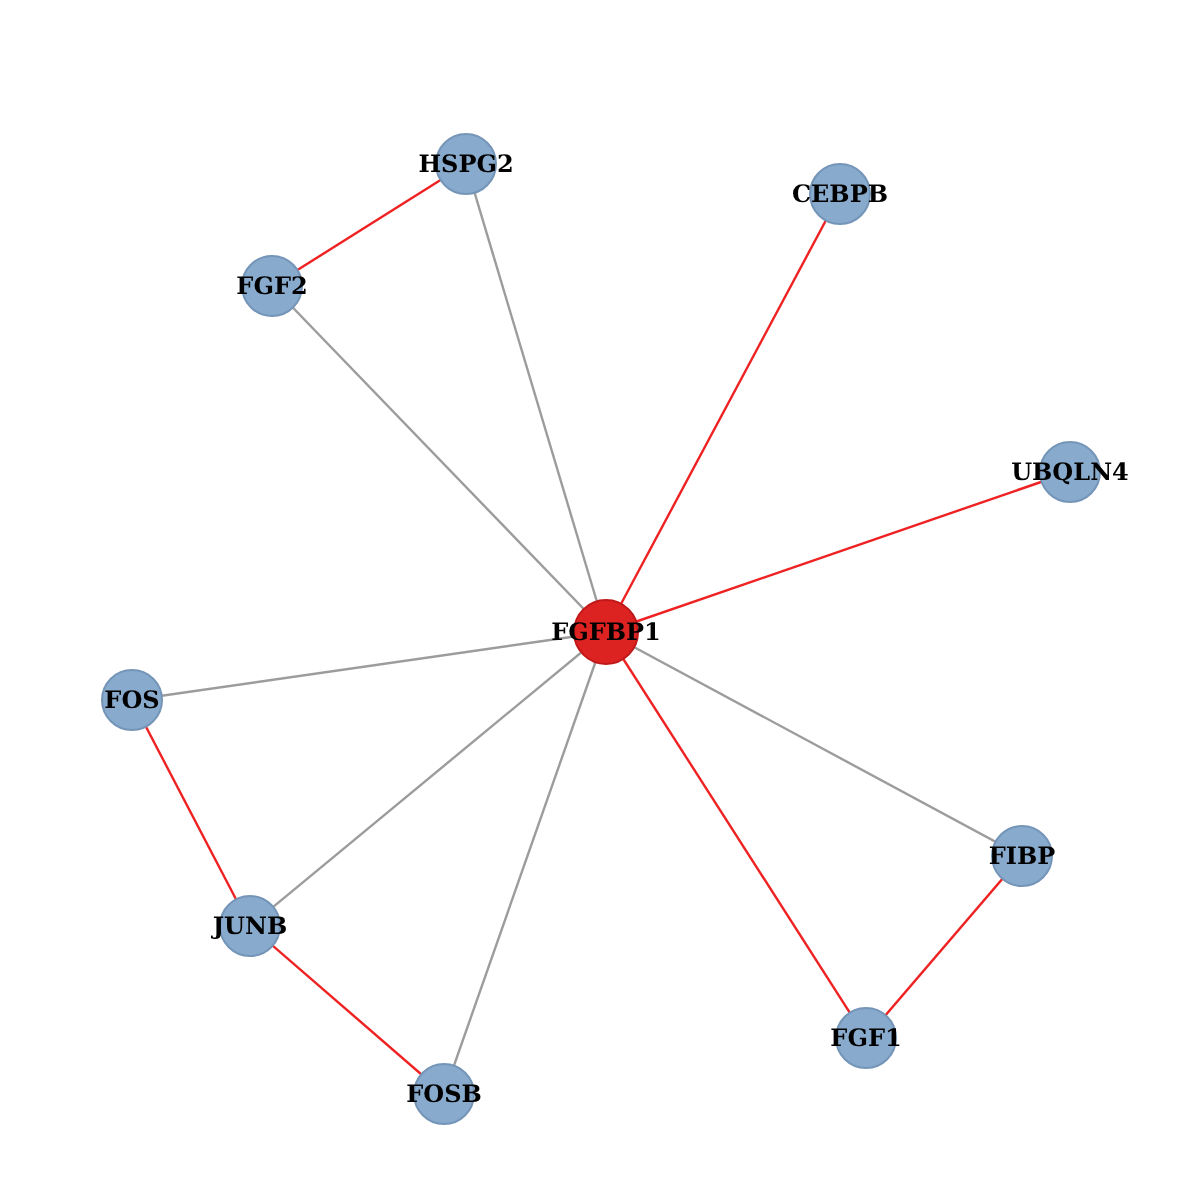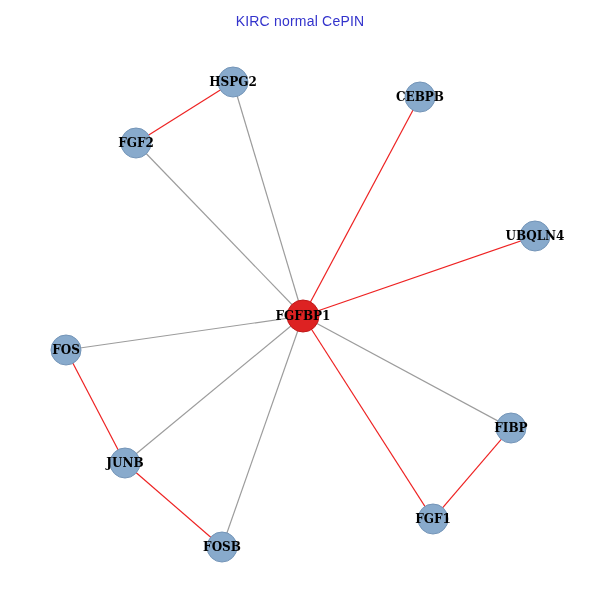--- a/index.html
+++ b/index.html
@@ -73,14 +73,13 @@
       <text x="233" y="82" dy="0.35em" class="node-label" fill="#000000">HSPG2</text>
       <text x="420" y="97" dy="0.35em" class="node-label" fill="#000000">CEBPB</text>
       <text x="136" y="143" dy="0.35em" class="node-label" fill="#000000">FGF2</text>
       <text x="535" y="236" dy="0.35em" class="node-label" fill="#000000">UBQLN4</text>
       <text x="66" y="350" dy="0.35em" class="node-label" fill="#000000">FOS</text>
       <text x="511" y="428" dy="0.35em" class="node-label" fill="#000000">FIBP</text>
       <text x="125" y="463" dy="0.35em" class="node-label" fill="#000000">JUNB</text>
       <text x="433" y="519" dy="0.35em" class="node-label" fill="#000000">FGF1</text>
       <text x="222" y="547" dy="0.35em" class="node-label" fill="#000000">FOSB</text>
     </svg>
-  <div id="plot-title" style="color: rgb(51, 51, 204);">KIRC normal CePIN</div>
 </div>
 
 </body></html>

